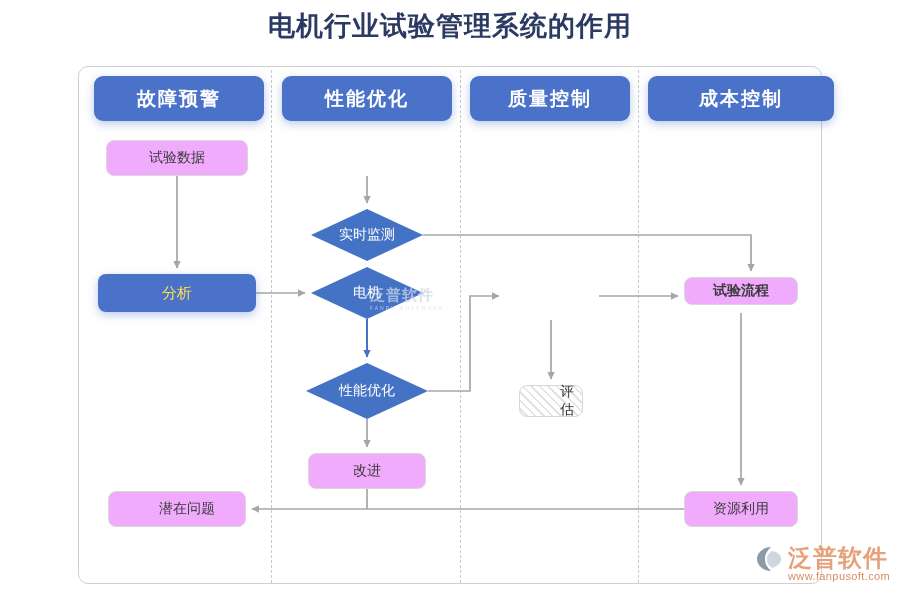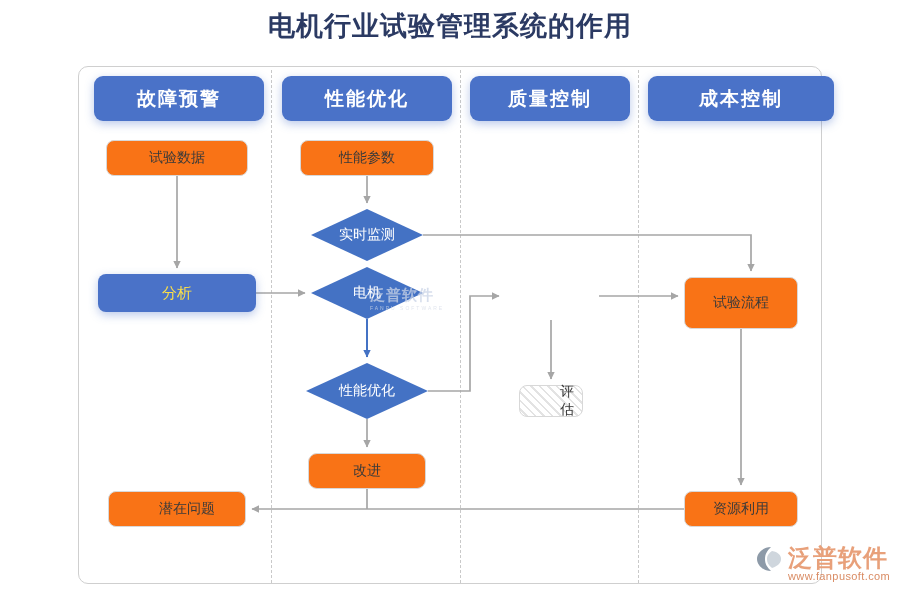--- a/index.html
+++ b/index.html
@@ -51,21 +51,21 @@
     font-weight:700;
     font-size:19px;
     letter-spacing:2px;
     display:flex;align-items:center;justify-content:center;
     box-shadow:0 3px 10px rgba(74,114,200,.38);
   }
 
   
   .node{
     position:absolute;
-    background:#f97316;
+    background:#f0abfc;
     border:1px solid #d8d8d8;
     border-radius:8px;
     color:#3a3a3a;
     font-size:14px;
     display:flex;align-items:center;justify-content:center;
     box-sizing:border-box;
   }
   
   .node.hatch{
     background:
@@ -202,49 +202,46 @@
   </div>
 
   <div class="node blue" style="left:98px;top:274px;width:158px;height:38px;">
     <span>分析</span>
   </div>
 
   <div class="node" style="left:108px;top:491px;width:138px;height:36px;padding-left:20px;">
     <span>潜在问题</span>
   </div>
 
-  <div class="node" style="left:300px;top:140px;width:134px;height:36px;">
-    <span>性能参数</span>
-  </div>
 
   <div class="diamond" style="left:311px;top:267px;width:112px;height:52px;">
     <span class="dshape"></span>
     <span class="dlabel">电机</span>
   </div>
 
   <div class="diamond" style="left:311px;top:209px;width:112px;height:52px;">
     <span class="dshape"></span>
     <span class="dlabel">实时监测</span>
   </div>
 
   <div class="diamond" style="left:306px;top:363px;width:122px;height:56px;">
     <span class="dshape"></span>
     <span class="dlabel">性能优化</span>
   </div>
 
-  <div class="node" style="left:308px;top:453px;width:118px;height:36px;border-radius:9px;">
+  <div class="node" style="left:308px;top:453px;width:118px;height:36px;">
     <span>改进</span>
   </div>
 
 
   <div class="node hatch" style="left:519px;top:385px;width:64px;height:32px;">
     <span>评估</span>
   </div>
 
-  <div class="node" style="left:684px;top:277px;width:114px;height:52px;">
+  <div class="node" style="left:684px;top:277px;width:114px;height:28px;font-weight:bold;">
     <span>试验流程</span>
   </div>
 
   <div class="node" style="left:684px;top:491px;width:114px;height:36px;">
     <span>资源利用</span>
   </div>
 
   <div class="wm-center">
     <span>泛普软件</span>
     <span class="sub">FANPU SOFTWARE</span>

